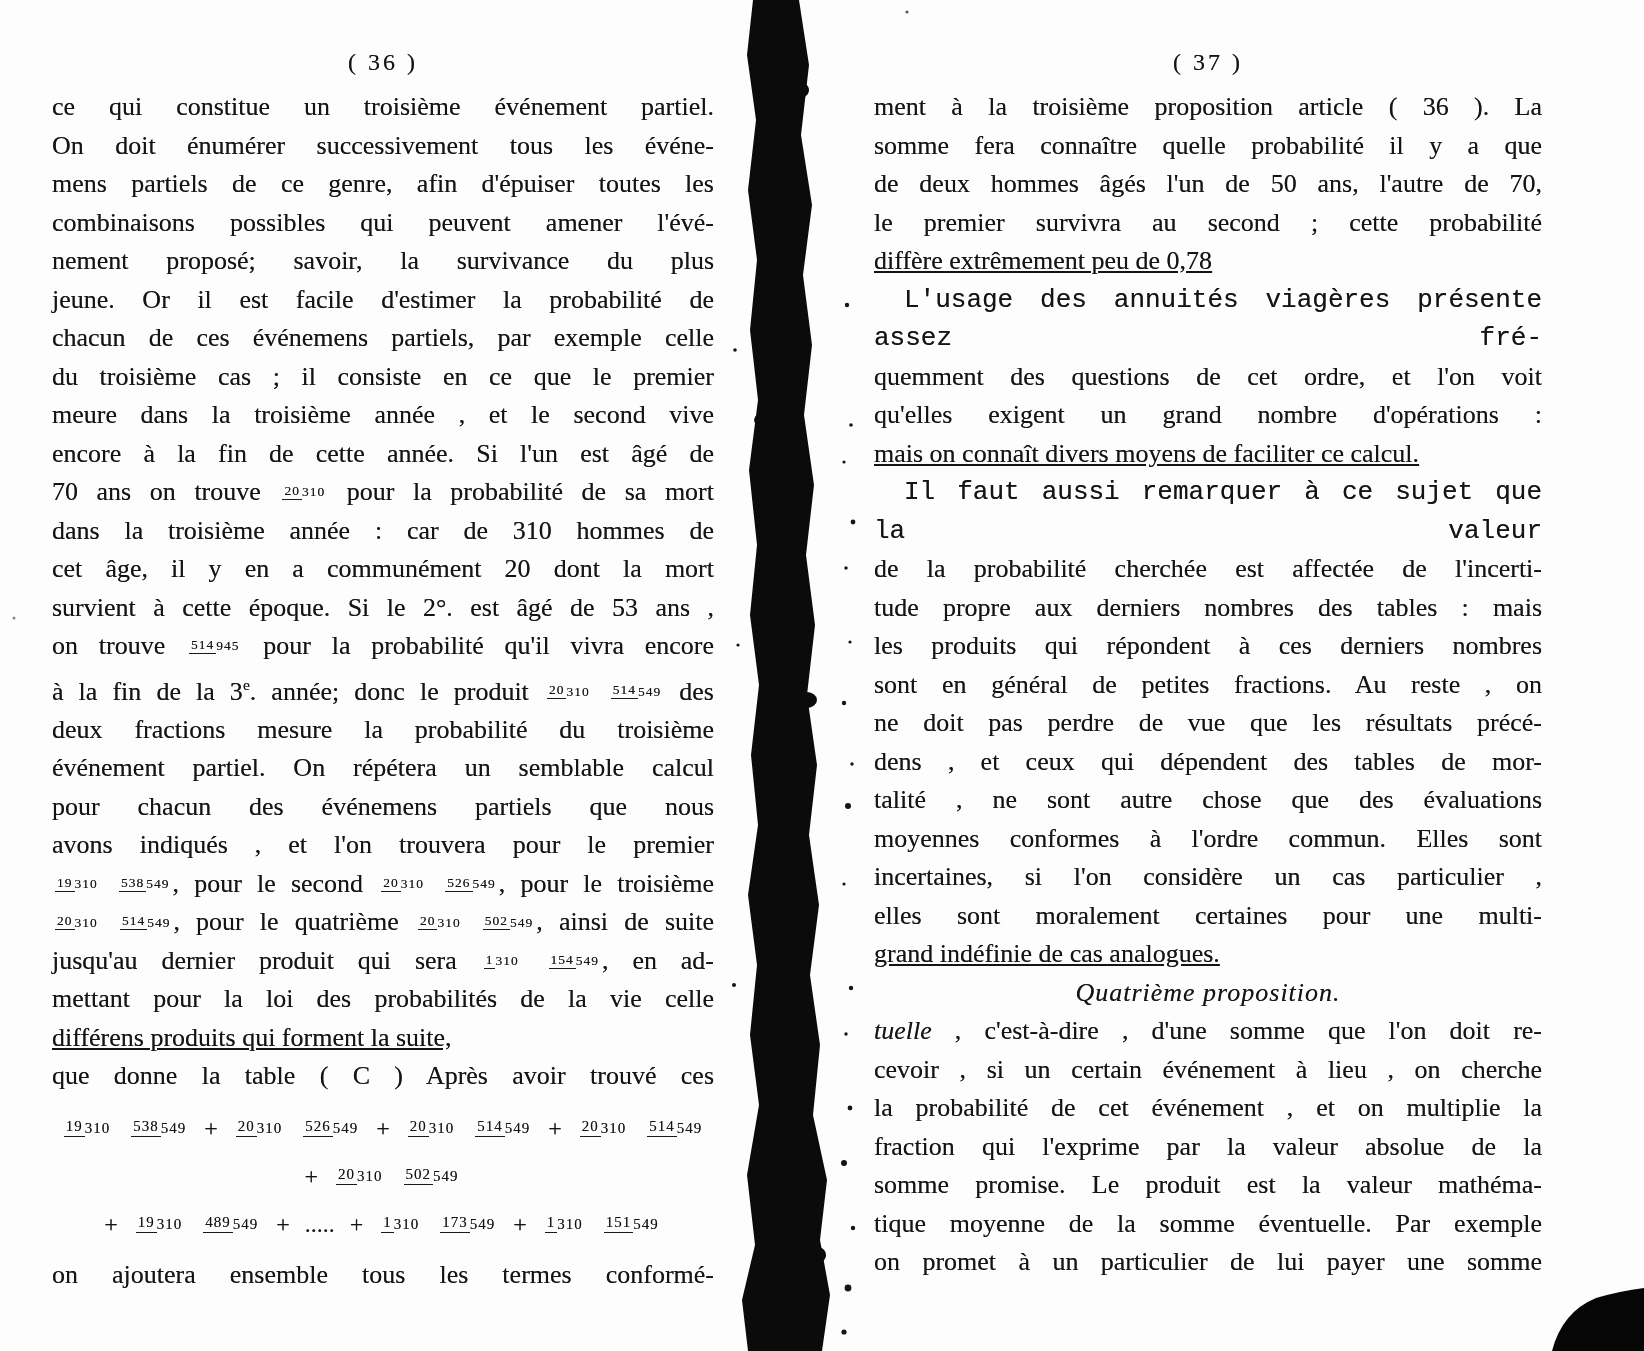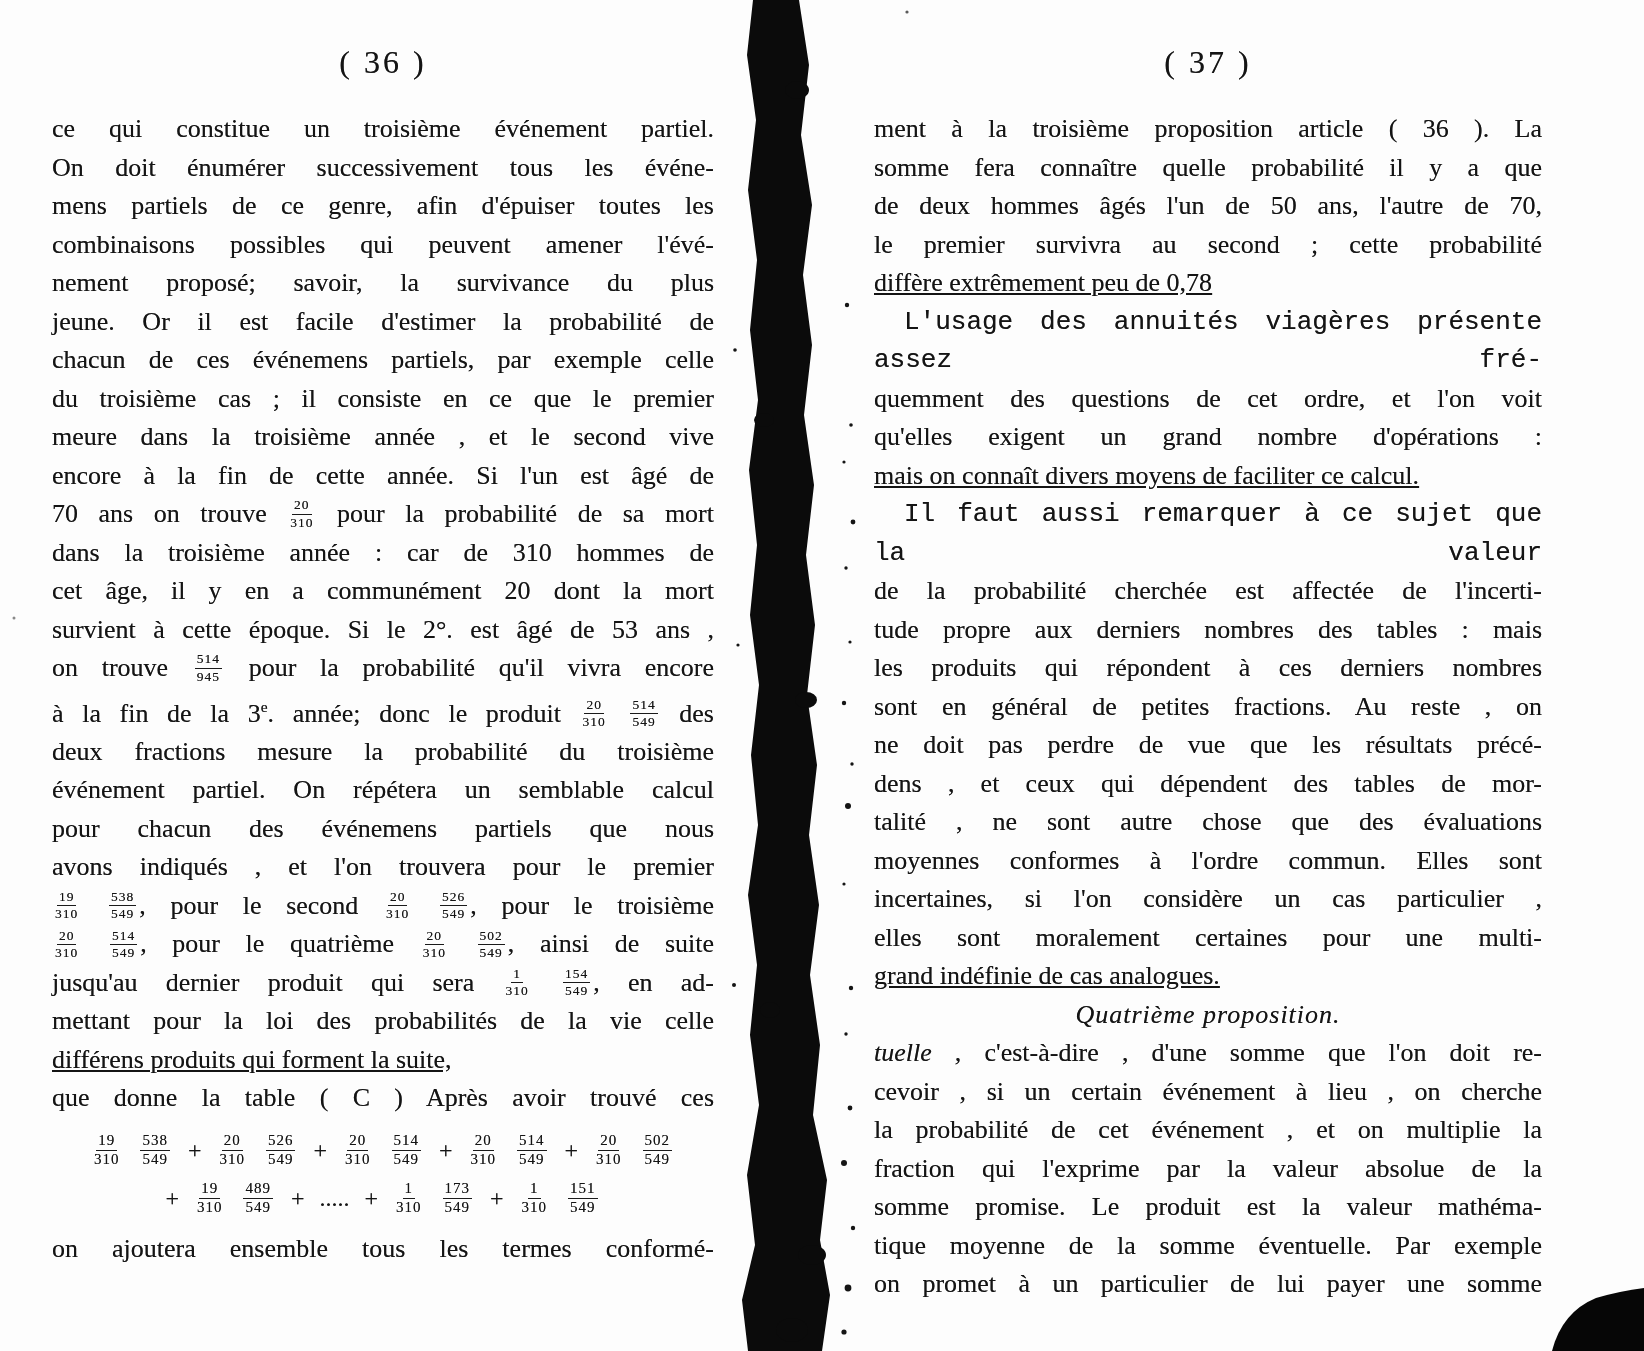--- a/index.html
+++ b/index.html
@@ -13,45 +13,44 @@
     color: #141414;
     font-family: "Liberation Serif", "DejaVu Serif", serif;
   }
   .spread { position: absolute; inset: 0; }
   .artifacts { position: absolute; left: 0; top: 0; pointer-events: none; }
   .page { position: absolute; top: 42px; }
   .page.left  { left: 52px;  width: 662px; }
   .page.right { left: 874px; width: 668px; }
   .page-num {
     text-align: center;
-    font-size: 32px;
+    font-size: 24px;
     line-height: 40px;
     letter-spacing: 3px;
-    margin-bottom: 28px;
+    margin-bottom: 6px;
     text-shadow: 0 0 0.5px rgba(0,0,0,.55);
   }
   .line {
     font-size: 26px;
     line-height: 38.5px;
     text-align: justify;
     text-align-last: justify;
     text-shadow: 0 0 0.5px rgba(0,0,0,.55);
     white-space: normal;
   }
   .line.last   { text-align-last: left; text-decoration: underline; }
   .line.center { text-align: center; text-align-last: center; }
   .line.indent { text-indent: 30px; font-family: Liberation Mono, monospace; }
   .line.heading { font-style: italic; letter-spacing: 1px; text-align: center; }
   .line.eq { line-height: 48px; font-size: 24px; word-spacing: 9px; }
   .line.eq1 { margin-top: 8px; }
   .line.eq2 { margin-bottom: 8px; }
   sup { font-size: 0.6em; }
   .frac {
     display: inline-flex;
-    flex-direction: column;
     align-items: center;
     vertical-align: middle;
     line-height: 1.05;
     font-size: 13.5px;
     letter-spacing: 1px;
     margin: 0 3px;
     transform: translateY(-2px);
   }
   .eq .frac { font-size: 15px; }
   .frac .fn { border-bottom: 1.6px solid #1a1a1a; padding: 0 2px 1px; }

